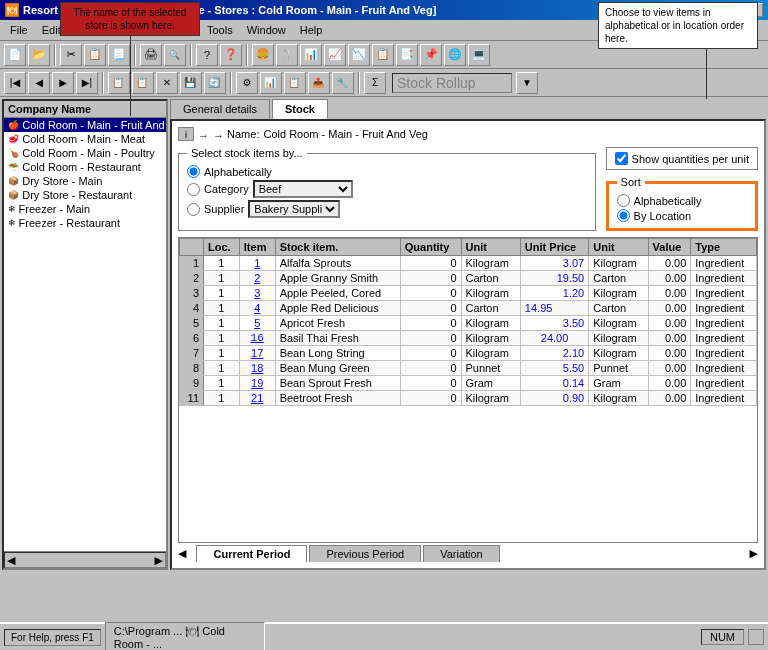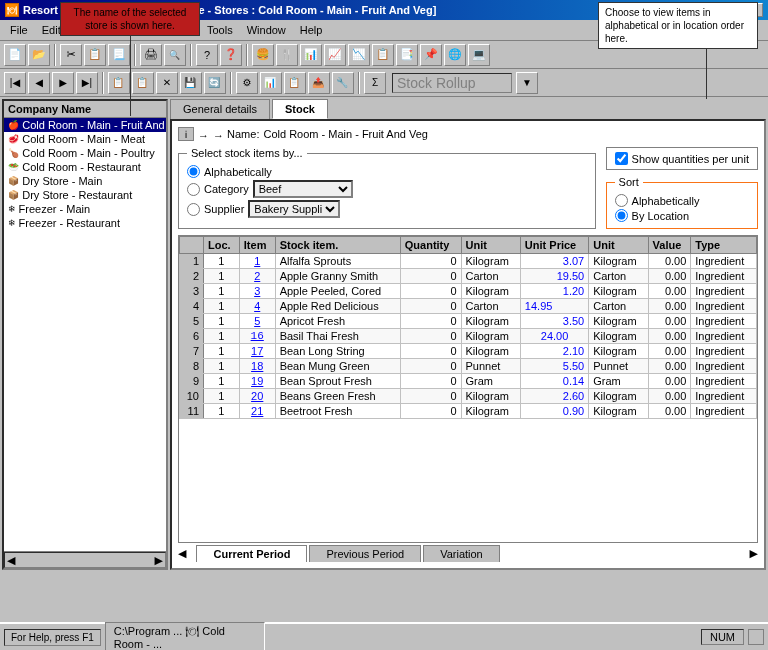--- a/index.html
+++ b/index.html
@@ -209,21 +209,21 @@
             </div>
           </fieldset>
 
           <div style="display:flex; flex-direction:column; gap:6px;">
             <fieldset style="border:1px solid #808080; padding:4px 8px;">
               <div style="display:flex; align-items:center; gap:4px;">
                 <input type="checkbox" checked="" style="">
                 <label>Show quantities per unit</label>
               </div>
             </fieldset>
-            <fieldset style="border:1px solid #f97316; padding:4px 8px;">
+            <fieldset style="border:3px solid #f97316; padding:4px 8px;">
               <legend style="font-size:11px; padding:0 4px;">Sort</legend>
               <div style="display:flex; align-items:center; gap:4px; margin:2px 0;">
                 <input type="radio" name="sortby" style="">
                 <label>Alphabetically</label>
               </div>
               <div style="display:flex; align-items:center; gap:4px; margin:2px 0;">
                 <input type="radio" name="sortby" checked="" style="">
                 <label>By Location</label>
               </div>
             </fieldset>
@@ -349,32 +349,20 @@
       <td style="color:blue; text-decoration:underline; text-align:center;">19</td>
       <td>Bean Sprout Fresh</td>
       <td style="text-align:right;">0</td>
       <td>Gram</td>
       <td style="text-align:right; color:blue;">0.14</td>
       <td>Gram</td>
       <td style="text-align:right;">0.00</td>
       <td>Ingredient</td>
     </tr>
                 <tr>
-      <td class="col-rownum" style="background:#c0c0c0; border-right:1px solid #808080; text-align:right; padding-right:4px;">10</td>
-      <td style="text-align:center;">1</td>
-      <td style="color:blue; text-decoration:underline; text-align:center;">20</td>
-      <td>Beans Green Fresh</td>
-      <td style="text-align:right;">0</td>
-      <td>Kilogram</td>
-      <td style="text-align:right; color:blue;">2.60</td>
-      <td>Kilogram</td>
-      <td style="text-align:right;">0.00</td>
-      <td>Ingredient</td>
-    </tr>
-                <tr>
       <td class="col-rownum" style="background:#c0c0c0; border-right:1px solid #808080; text-align:right; padding-right:4px;">11</td>
       <td style="text-align:center;">1</td>
       <td style="color:blue; text-decoration:underline; text-align:center;">21</td>
       <td>Beetroot Fresh</td>
       <td style="text-align:right;">0</td>
       <td>Kilogram</td>
       <td style="text-align:right; color:blue;">0.90</td>
       <td>Kilogram</td>
       <td style="text-align:right;">0.00</td>
       <td>Ingredient</td>

